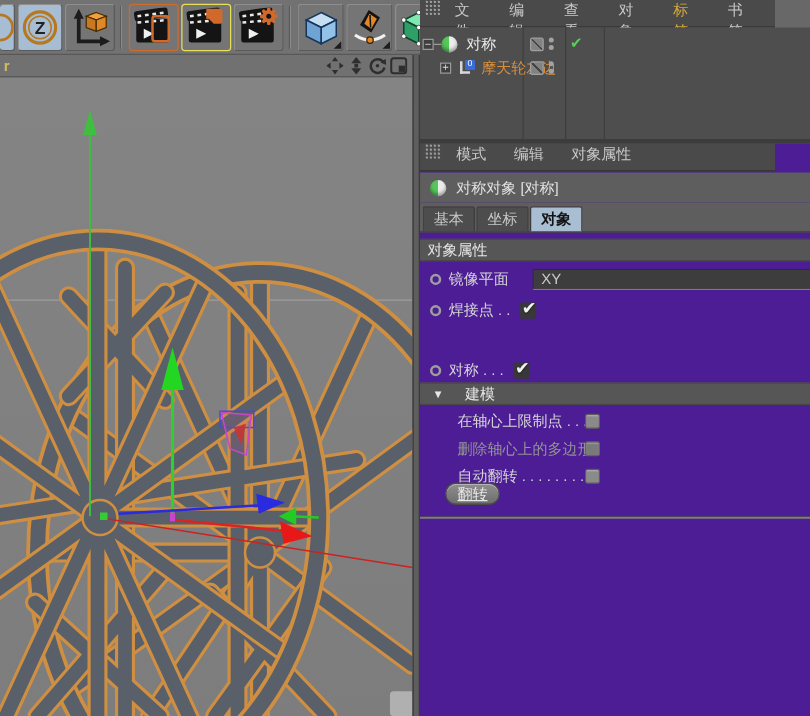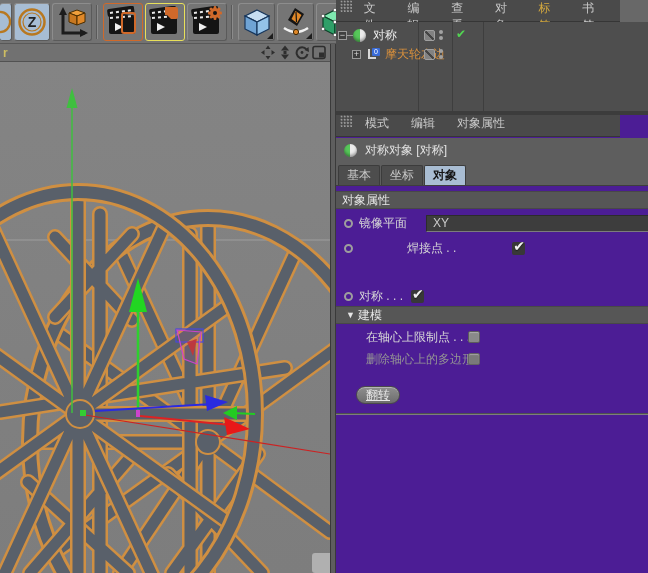--- a/index.html
+++ b/index.html
@@ -366,52 +366,56 @@
       </div>
 
       <div class="arow" style="top:97px;">
         <span class="kcirc"></span>
         <span>镜像平面</span>
         <div class="field" style="position:absolute;left:74px;width:234px;">
           <span>XY</span>
         </div>
       </div>
 
-      <div class="arow" style="top:122px;gap:48px;">
+      <div class="arow" style="top:122px;">
         <span class="kcirc"></span>
         <span>焊接点 . .</span>
         <span class="checkon" style="margin-left:8px;">
             <span>✔</span>
           </span>
       </div>
 
 
       <div class="arow" style="top:170px;">
         <span class="kcirc"></span>
         <span>对称 . . .</span>
         <span class="checkon" style="margin-left:8px;">
             <span>✔</span>
           </span>
       </div>
 
       <div class="secbar" style="top:191px;">
         <span style="margin-left:10px;font-size:9px;">▼</span>
-        <span style="margin-left:3px;">建模</span>
+        <span style="margin-left:17px;">建模</span>
       </div>
 
       <div class="arow" style="top:211px;">
         <span style="margin-left:30px;">在轴心上限制点 . . .</span>
         <span class="checkoff" style="position:absolute;left:132px;"></span>
       </div>
 
       <div class="arow dimtext" style="top:233px;">
         <span style="margin-left:30px;">删除轴心上的多边形</span>
         <span class="checkoff dim" style="position:absolute;left:132px;"></span>
       </div>
 
+      <div class="arow" style="top:255px;">
+        <span style="margin-left:30px;">自动翻转 . . . . . . . .</span>
+        <span class="checkoff" style="position:absolute;left:132px;"></span>
+      </div>
 
       <div id="flipbtn">
         <span>翻转</span>
       </div>
 
       <div id="attrdiv"></div>
     </div>
   </div>
 </div>
 

